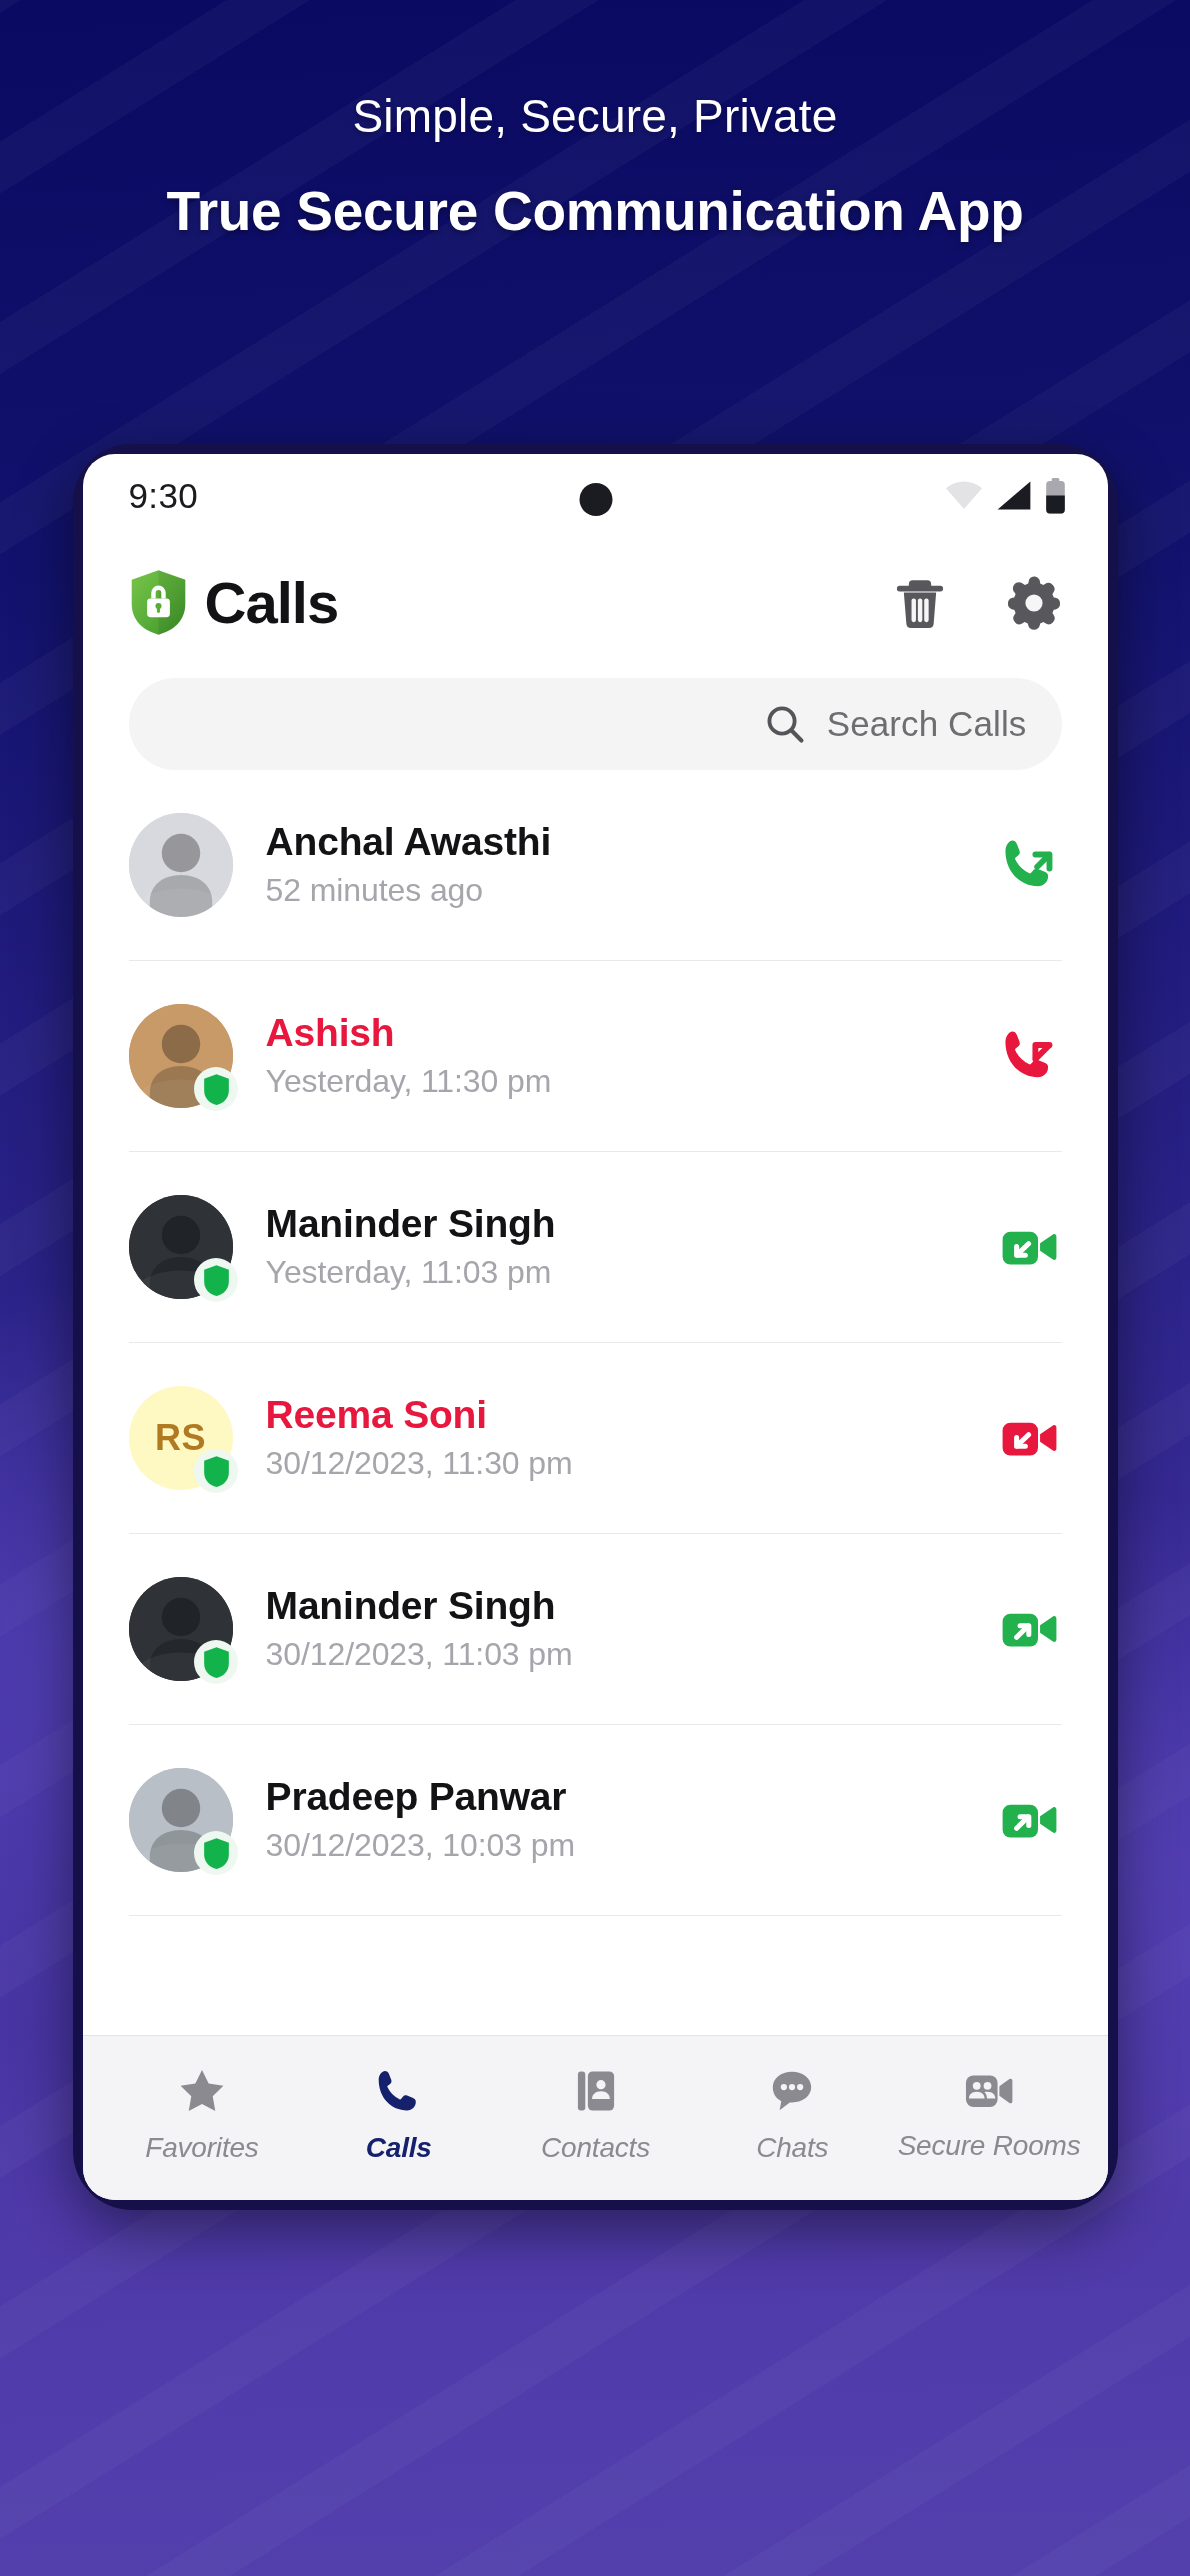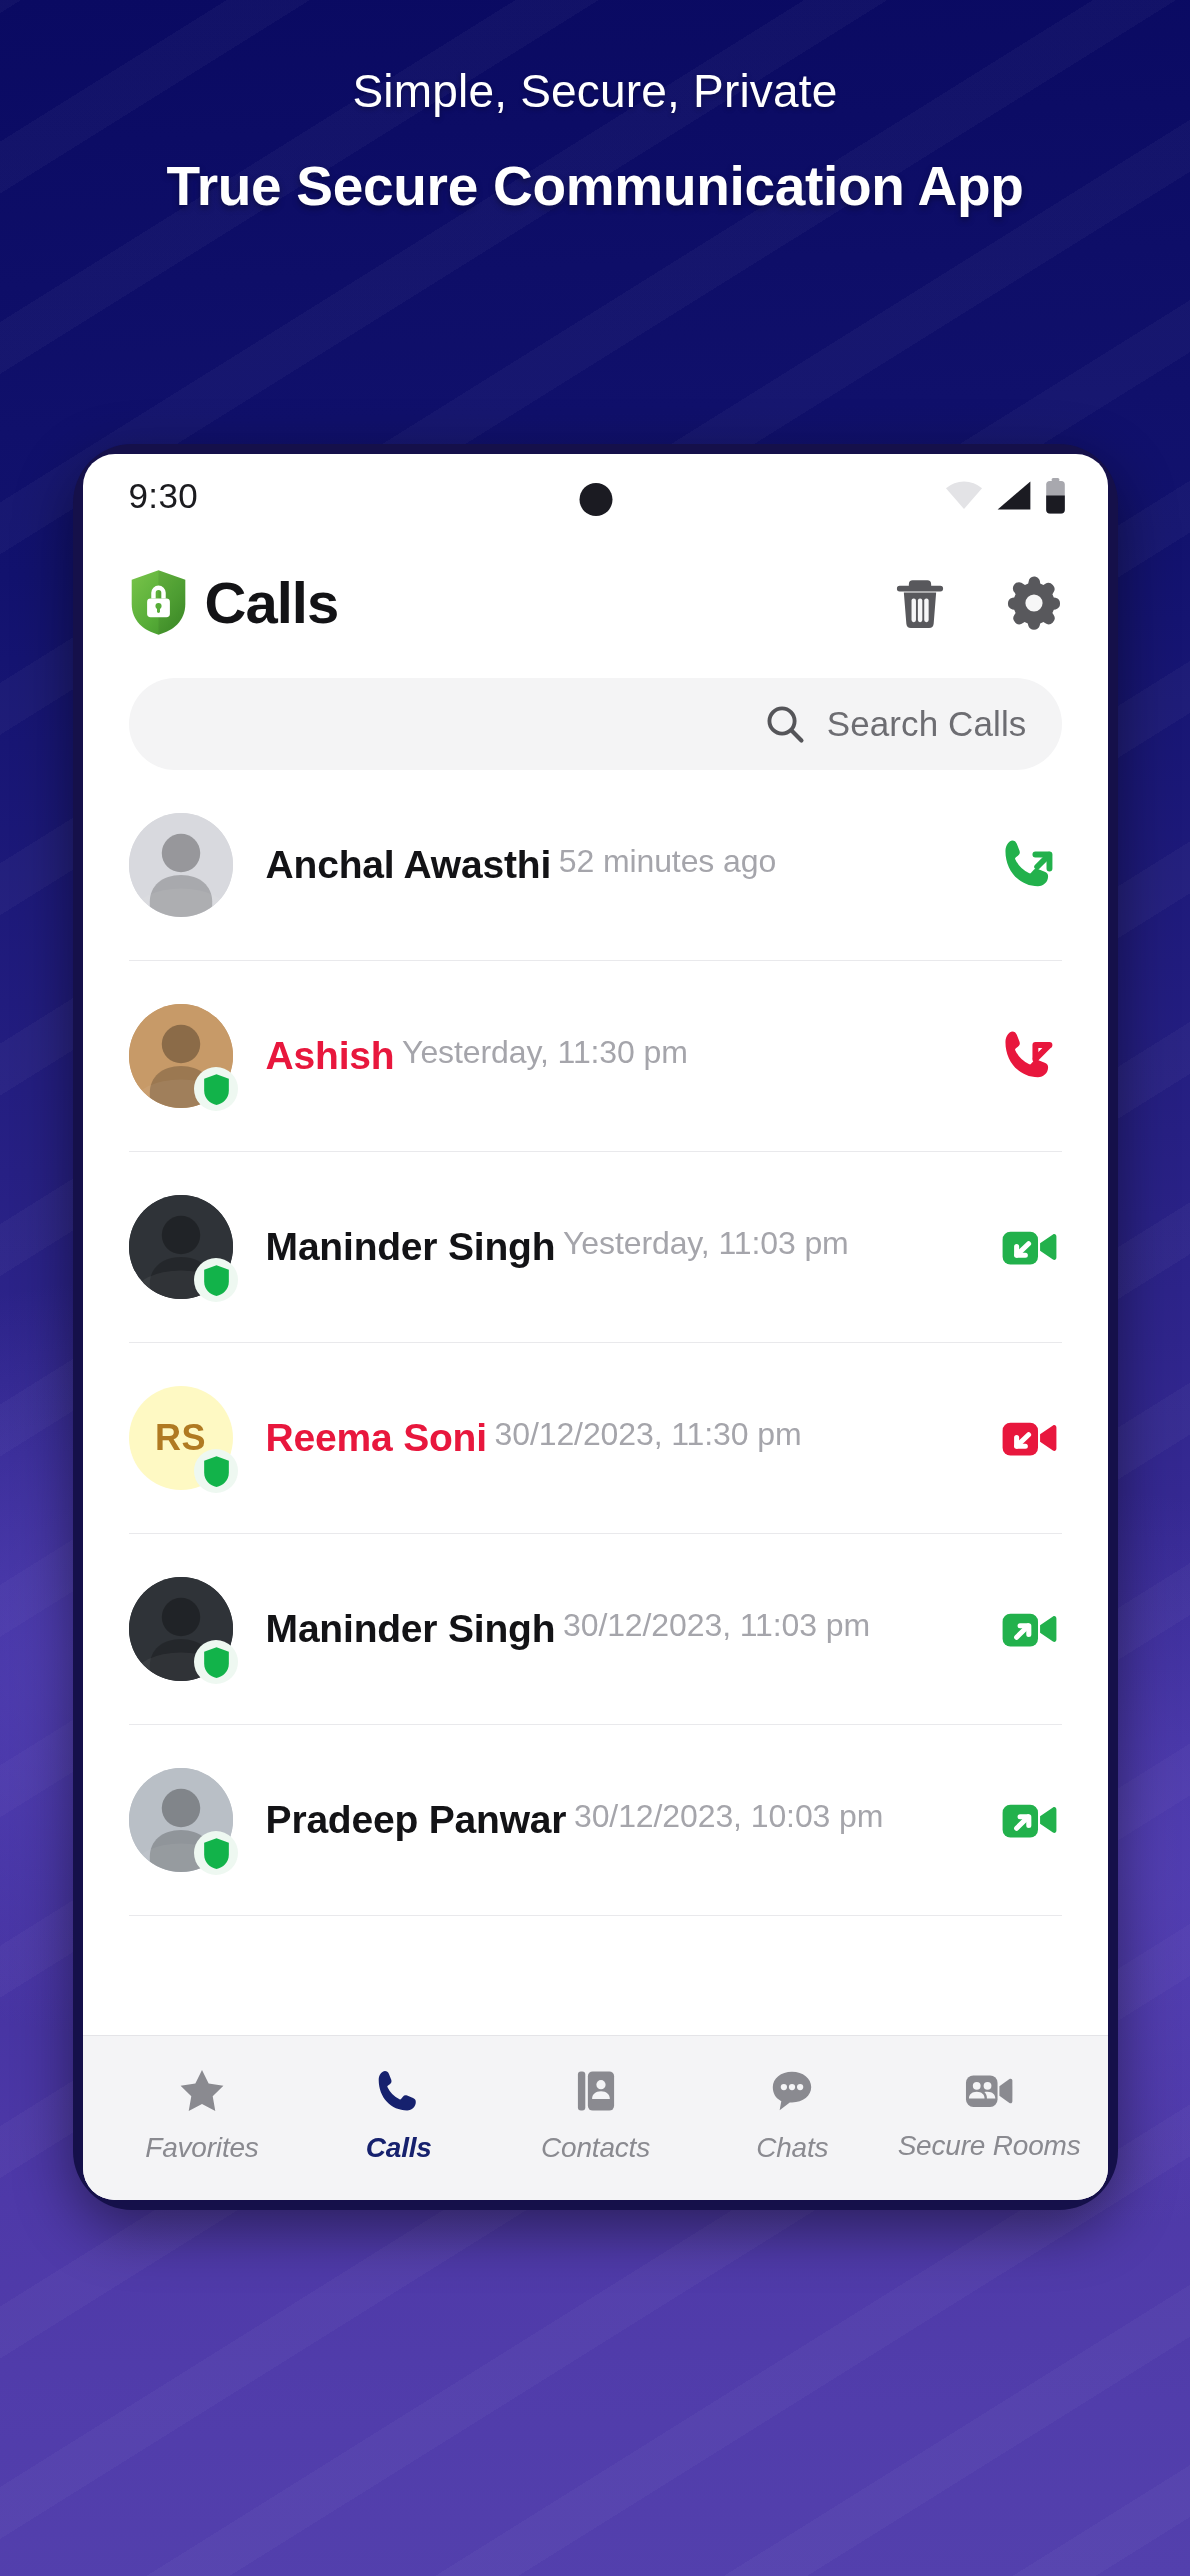--- a/index.html
+++ b/index.html
@@ -36,21 +36,21 @@
   }
   #glowR {
     position:absolute; right:-345px; top:1438px;
     width:843px; height:843px; border-radius:50%;
     background: radial-gradient(circle at 50% 50%, rgba(120,95,225,0.30), rgba(120,95,225,0) 62%);
     pointer-events:none;
   }
 
   
   .headline-wrap {
-    position: absolute; left: 0; right: 0; top: 64px;
+    position: absolute; left: 0; right: 0; top: 89px;
     text-align: center; z-index: 5;
   }
   .tagline {
     color: #ffffff;
     font-size: 46px;
     font-weight: 400;
     letter-spacing: 0.2px;
     line-height: 1.2;
     text-shadow: 0 1.9px 4.8px rgba(0,0,0,0.30);
   }
@@ -140,21 +140,21 @@
     overflow: hidden; position: relative;
     display:flex; align-items:center; justify-content:center;
   }
   .av-initials { font-size: 36px; font-weight: 600; letter-spacing: 0.5px; }
   .av-badge {
     position: absolute; right: -5.7px; bottom: -3.8px;
     width: 44px; height: 44px; border-radius: 50%;
     background: #eef8f1;
     display: flex; align-items: center; justify-content: center;
   }
-  .rowtext { margin-left: 33px; display: flex; flex-direction: row; gap: 7.7px; min-width: 0; }
+  .rowtext { margin-left: 33px; display: flex; flex-direction: column; gap: 7.7px; min-width: 0; }
   .rowname { font-size: 39px; font-weight: 700; color: #131316; letter-spacing: -0.2px; white-space: nowrap; }
   .rowname.missed { color: #e8173d; }
   .rowtime { font-size: 32px; color: #a5a5ab; letter-spacing: -0.1px; white-space: nowrap; }
   .rowicon { margin-left: auto; width: 65px; height: 65px; display: flex; align-items: center; justify-content: center; }
 
   
   .bottomnav {
     flex: 0 0 165px; height: 165px;
     background: #f4f4f6;
     border-top: 1.9px solid #e4e4e8;

